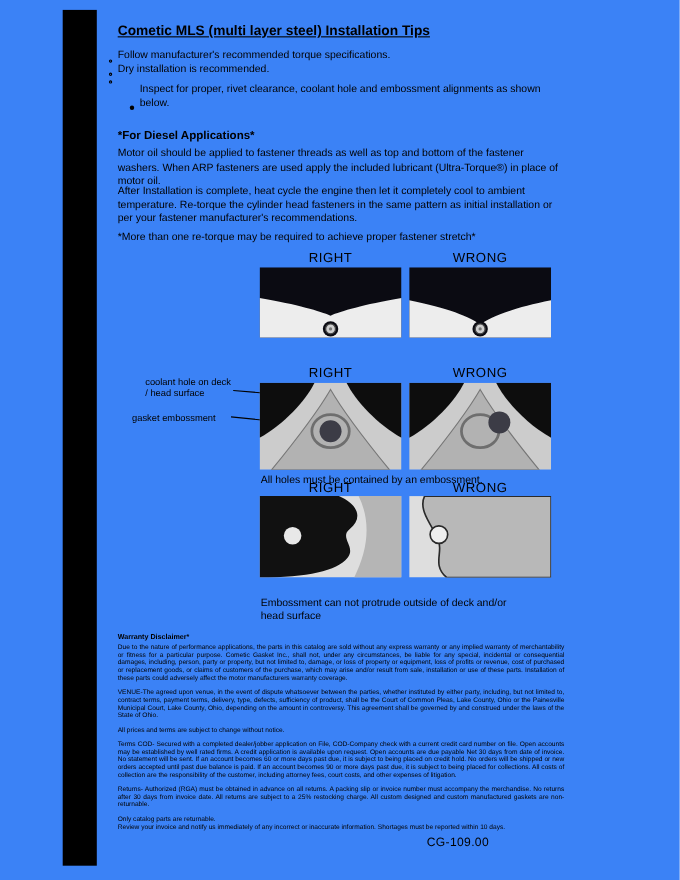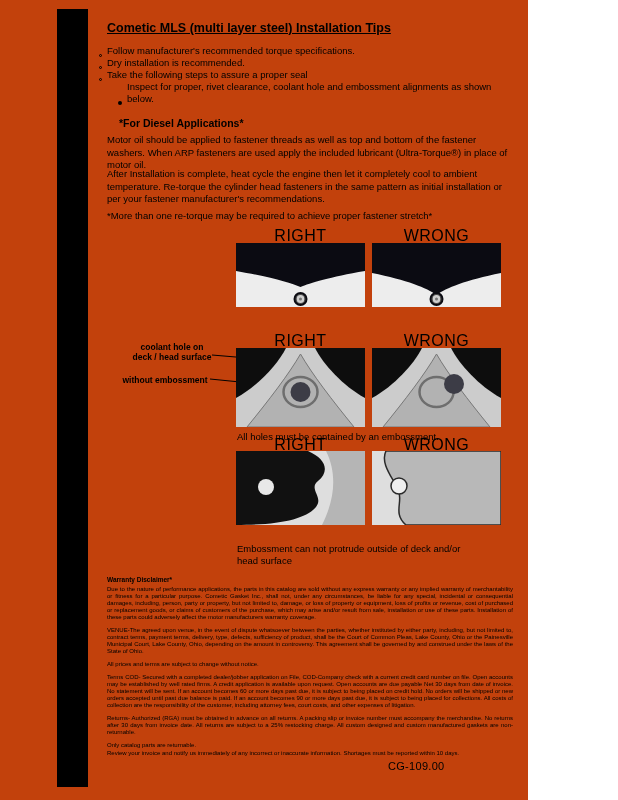--- a/index.html
+++ b/index.html
@@ -1,21 +1,21 @@
 <!DOCTYPE html>
 <html><head>
 <meta charset="utf-8">
 <style>
   * { margin: 0; padding: 0; box-sizing: border-box; }
   html, body { background: #fff; }
   .page {
     position: relative;
-    width: 528px;
+    width: 618px;
     height: 800px;
-    background: #c2410c;
+    background: #3b82f6;
     font-family: "Liberation Sans", sans-serif;
     color: #000;
     overflow: hidden;
   }
   .spine {
     position: absolute;
     left: 57px; top: 9px;
     width: 31px; height: 778px;
     background: #000;
   }
@@ -39,39 +39,39 @@
     flex: 0 0 auto;
     width: 3px; height: 3px;
     border: 1px solid #000;
     border-radius: 50%;
     margin: 4px 5px 0 0;
   }
   .tip-row.sub { margin-left: 19px; }
   .tip-row.sub .marker { width: 4px; height: 4px; background: #000; border: none; }
   .diesel-heading {
     position: absolute;
-    left: 119px; top: 117px;
+    left: 107px; top: 117px;
     font-size: 10.5px;
     font-weight: bold;
   }
   .para {
     position: absolute;
     left: 107px;
     width: 404px;
     font-size: 9.5px;
     line-height: 12.5px;
   }
   #para1 { top: 134px; }
   #para2 { top: 168px; }
   #para3 { top: 210px; }
   .col-label {
     position: absolute;
     width: 129px;
     text-align: center;
-    font-size: 16px;
+    font-size: 12px;
     letter-spacing: 0.5px;
   }
   #label-r1-right { left: 236px; top: 227px; }
   #label-r1-wrong { left: 372px; top: 227px; }
   #label-r2-right { left: 236px; top: 332px; }
   #label-r2-wrong { left: 372px; top: 332px; }
   #label-r3-right { left: 236px; top: 436px; }
   #label-r3-wrong { left: 372px; top: 436px; }
   .panel { position: absolute; display: block; }
   #panel-r1-right { left: 236px; top: 243px; }
@@ -86,22 +86,21 @@
     font-size: 9.5px;
     line-height: 11.5px;
   }
   #caption-r1 { top: 312px; width: 270px; }
   #caption-r2 { top: 431px; width: 270px; }
   #caption-r3 { top: 543px; width: 242px; }
   .callout {
     position: absolute;
     font-size: 8.5px;
     line-height: 10px;
-    text-align: center;
-    font-weight: bold;
+    text-align: left;
   }
   #callout-1 { left: 132px; top: 342px; width: 80px; }
   #callout-2 { left: 120px; top: 375px; width: 90px; }
   #callout-lines { position: absolute; left: 210px; top: 346px; }
   .legal {
     position: absolute;
     left: 107px; top: 576px;
     width: 406px;
     font-size: 6px;
     line-height: 7px;
@@ -128,21 +127,20 @@
     <div class="tip-row">
       <span class="marker"></span>
       <span>Follow manufacturer's recommended torque specifications.</span>
     </div>
     <div class="tip-row">
       <span class="marker"></span>
       <span>Dry installation is recommended.</span>
     </div>
     <div class="tip-row">
       <span class="marker"></span>
-      <span>Take the following steps to assure a proper seal</span>
     </div>
     <div class="tip-row sub">
       <span class="marker"></span>
       <span>Inspect for proper, rivet clearance, coolant hole and embossment alignments as shown below.</span>
     </div>
   </div>
 
   <div class="diesel-heading">*For Diesel Applications*</div>
   <p class="para" id="para1">Motor oil should be applied to fastener threads as well as top and bottom of the fastener washers. When ARP fasteners are used apply the included lubricant (Ultra-Torque®) in place of motor oil.</p>
   <p class="para" id="para2">After Installation is complete, heat cycle the engine then let it completely cool to ambient temperature. Re-torque the cylinder head fasteners in the same pattern as initial installation or per your fastener manufacturer's recommendations.</p>
@@ -163,21 +161,21 @@
     <path d="M0,30 C35,37 55,45 64.5,52 C74,45 94,37 129,30 L129,64 L0,64 Z" fill="#ededed"></path>
     <circle cx="64.5" cy="56" r="7" fill="#0b0b12"></circle>
     <circle cx="64.5" cy="56" r="4.5" fill="#cfcfcf" stroke="#444" stroke-width="1.2"></circle>
     <circle cx="64.5" cy="56" r="1.5" fill="#777"></circle>
   </svg>
 
   <div class="col-label" id="label-r2-right">RIGHT</div>
   <div class="col-label" id="label-r2-wrong">WRONG</div>
 
   <div class="callout" id="callout-1">coolant hole on deck / head surface</div>
-  <div class="callout" id="callout-2">without embossment</div>
+  <div class="callout" id="callout-2">gasket embossment</div>
   <svg id="callout-lines" width="75" height="45" viewBox="0 0 75 45">
     <line x1="2" y1="9" x2="73" y2="15" stroke="#000" stroke-width="1"></line>
     <line x1="0" y1="33" x2="70" y2="40" stroke="#000" stroke-width="1"></line>
   </svg>
 
   <svg class="panel" id="panel-r2-right" width="129" height="79" viewBox="0 0 129 79">
     <rect width="129" height="79" fill="#cccccc"></rect>
     <path d="M0,0 L50,0 C42,16 22,38 0,50 Z" fill="#0d0d0d"></path>
     <path d="M79,0 L129,0 L129,50 C107,38 87,16 79,0 Z" fill="#0d0d0d"></path>
     <path d="M64.5,6 C76,26 96,52 118,79 L11,79 C33,52 53,26 64.5,6 Z" fill="#b2b2b2" stroke="#777" stroke-width="1"></path>

